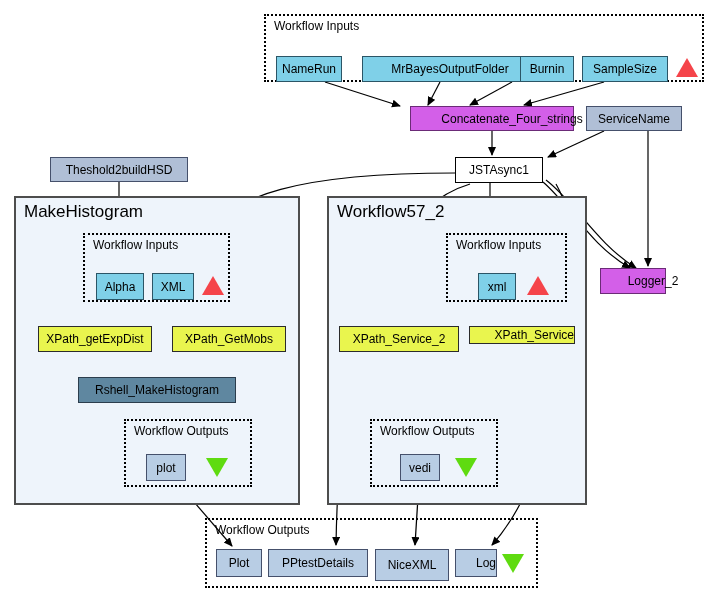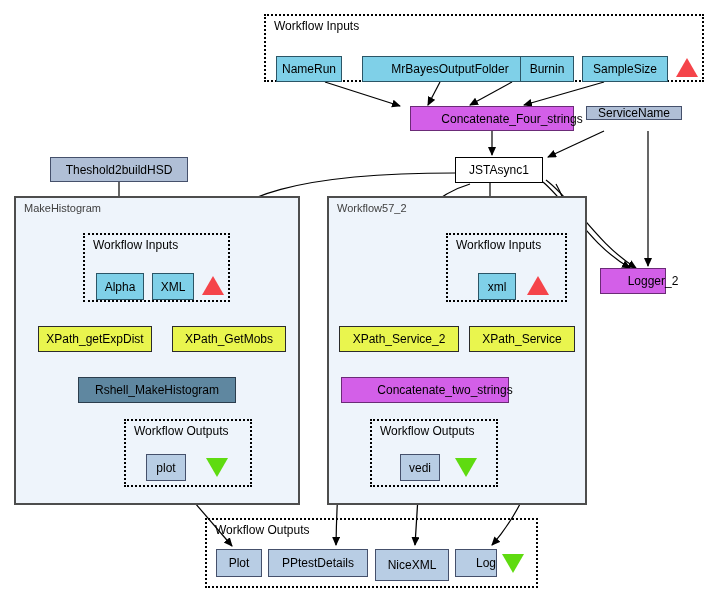--- a/index.html
+++ b/index.html
@@ -27,21 +27,21 @@
   }
   .solidbox{
     position:absolute;
     border:2px solid #4d4d4d;
     background:#eef4fb;
     box-sizing:border-box;
   }
   .solidbox > .boxlabel{
     position:absolute;
     left:8px;top:4px;
-    font-size:11px;color:#404040;white-space:nowrap;
+    font-size:17px;color:#000000;white-space:nowrap;
   }
 
   
   .node{
     position:absolute;
     box-sizing:border-box;
     display:flex;align-items:center;justify-content:center;
     font-size:12px;
     color:#000;
     white-space:nowrap;
@@ -149,21 +149,21 @@
     <span>Burnin</span>
   </div>
   <div class="node n-input" style="left:582px;top:56px;width:86px;height:26px;">
     <span>SampleSize</span>
   </div>
   <div class="tri tri-up" style="left:676px;top:58px;"></div>
 
   <div class="node n-magenta" style="left:410px;top:106px;width:164px;height:25px;">
     <span>Concatenate_Four_strings</span>
   </div>
-  <div class="node n-slate" style="left:586px;top:106px;width:96px;height:14px;">
+  <div class="node n-slate" style="left:586px;top:106px;width:96px;height:25px;">
     <span>ServiceName</span>
   </div>
   <div class="node n-white" style="left:455px;top:157px;width:88px;height:26px;">
     <span>JSTAsync1</span>
   </div>
   <div class="node n-slate" style="left:50px;top:157px;width:138px;height:25px;">
     <span>Theshold2buildHSD</span>
   </div>
   <div class="node n-magenta" style="left:600px;top:268px;width:66px;height:26px;">
     <span>Logger_2</span>
@@ -209,25 +209,22 @@
     <span class="boxlabel">Workflow Inputs</span>
   </div>
   <div class="node n-input" style="left:478px;top:273px;width:38px;height:27px;">
     <span>xml</span>
   </div>
   <div class="tri tri-up" style="left:527px;top:276px;"></div>
 
   <div class="node n-yellow" style="left:339px;top:326px;width:120px;height:26px;">
     <span>XPath_Service_2</span>
   </div>
-  <div class="node n-yellow" style="left:469px;top:326px;width:106px;height:26px;">
+  <div class="node n-yellow" style="left:469px;top:326px;width:106px;height:18px;justify-content:flex-end;">
     <span>XPath_Service</span>
-  </div>
-  <div class="node n-magenta" style="left:341px;top:377px;width:168px;height:26px;">
-    <span>Concatenate_two_strings</span>
   </div>
 
   <div class="dashbox" style="left:370px;top:419px;width:128px;height:68px;">
     <span class="boxlabel">Workflow Outputs</span>
   </div>
   <div class="node n-out" style="left:400px;top:454px;width:40px;height:27px;">
     <span>vedi</span>
   </div>
   <div class="tri tri-down" style="left:455px;top:458px;"></div>
 

